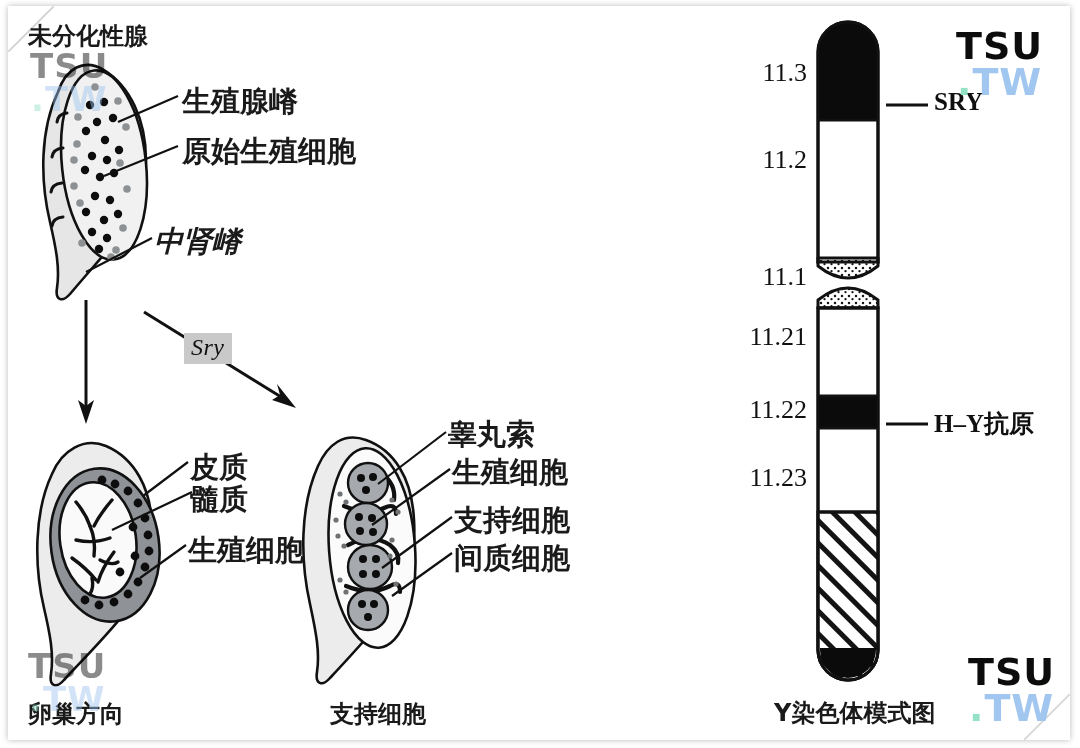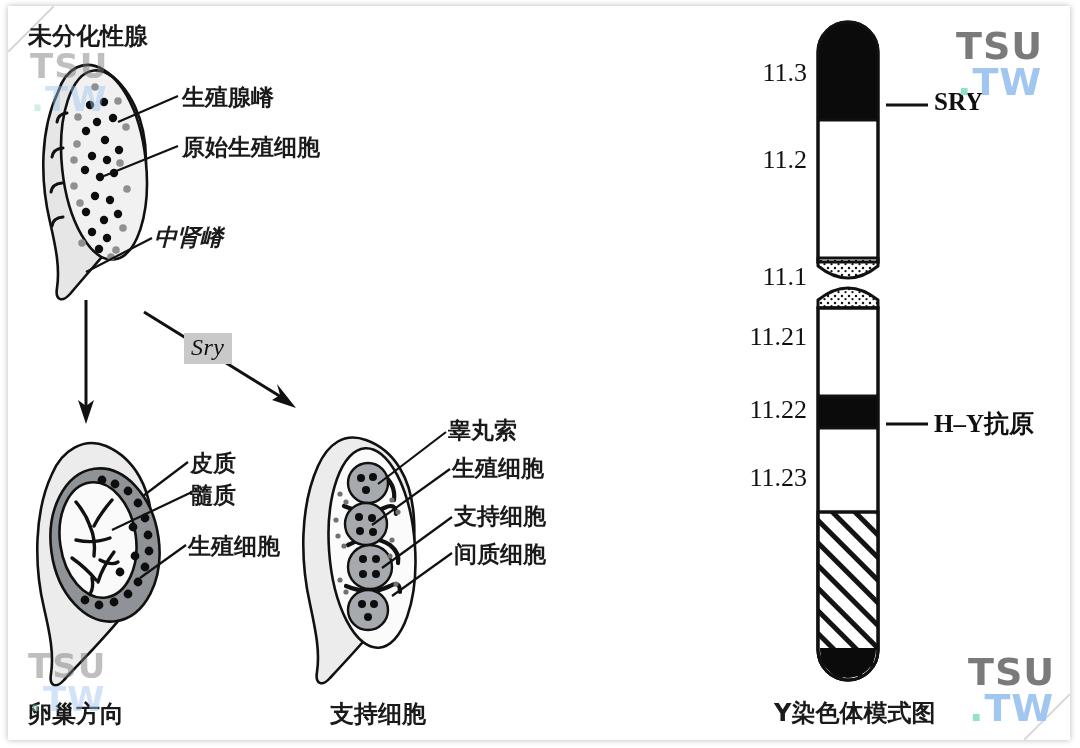--- a/index.html
+++ b/index.html
@@ -27,40 +27,40 @@
 
   svg.layer{position:absolute;left:0;top:0;width:1080px;height:748px;overflow:visible;}
 
   
   .cn{
     position:absolute;
     font-family:"DejaVu Sans","Liberation Sans",sans-serif;
     color:#1a1a1a;white-space:nowrap;font-weight:700;
   }
   .t-title{font-size:24px;}
-  .t-lab{font-size:23px;}
+  .t-lab{font-size:29px;}
   .t-cap{font-size:24px;}
   .ser{
     position:absolute;white-space:nowrap;color:#101010;
     font-family:"Liberation Serif","DejaVu Serif",serif;
   }
   .band-num{font-size:26px;text-align:right;}
   .gene-lab{font-size:25px;font-weight:700;}
   .sry-tag{
     position:absolute;background:#c9c9c9;color:#111;
     font-family:"Liberation Serif","DejaVu Serif",serif;
     font-style:italic;font-size:24px;padding:1px 7px 3px 7px;
     letter-spacing:.5px;
   }
 
   
   .wm{position:absolute;pointer-events:none;
       font-family:"DejaVu Sans","Liberation Sans",sans-serif;
       font-weight:800;line-height:.96;letter-spacing:1px;}
-  .wm .l1{color:#737373;display:block;}
+  .wm .l1{color:#000000;display:block;}
   .wm .l2{color:#9cc3ef;display:block;margin-left:1px;}
   .wm .dot{color:#8fe0c2;}
   .wm-a{opacity:.95;}
   .wm-b{opacity:.45;}
 </style>
 </head>
 <body>
 
 <div id="stage">
 

